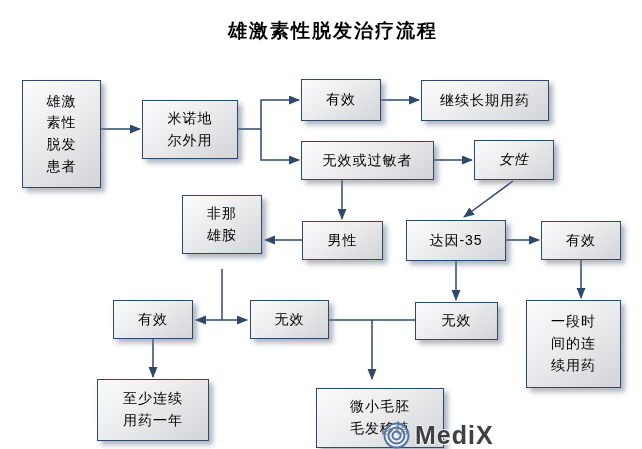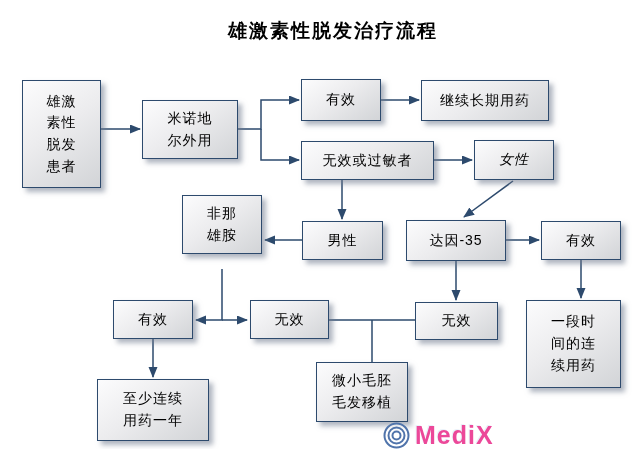--- a/index.html
+++ b/index.html
@@ -118,26 +118,26 @@
       <div class="flow-node" style="left: 406px; top: 220px; width: 100px; height: 41px;">达因-35</div>
       <div class="flow-node" style="left: 541px; top: 221px; width: 80px; height: 39px;">有效</div>
       <div class="flow-node" style="left: 113px; top: 300px; width: 80px; height: 39px;">有效</div>
       <div class="flow-node" style="left: 250px; top: 300px; width: 79px; height: 39px;">无效</div>
       <div class="flow-node" style="left: 415px; top: 302px; width: 83px; height: 38px;">无效</div>
       <div class="flow-node" style="left: 526px; top: 300px; width: 95px; height: 88px;">一段时
 间的连
 续用药</div>
       <div class="flow-node" style="left: 97px; top: 379px; width: 112px; height: 62px;">至少连续
 用药一年</div>
-      <div class="flow-node" style="left: 316px; top: 362px; width: 92px; height: 60px;">微小毛胚
+      <div class="flow-node" style="left: 316px; top: 388px; width: 128px; height: 60px;">微小毛胚
 毛发移植</div>
     </div>
 
   <div class="watermark">
     <svg width="27" height="27" viewBox="0 0 27 27">
       <circle cx="13.5" cy="13.5" r="12" fill="rgba(255,255,255,0.5)" stroke="#5074ab" stroke-width="2"></circle>
       <circle cx="13.5" cy="13.5" r="8" fill="none" stroke="#5074ab" stroke-width="2"></circle>
       <circle cx="13.5" cy="13.5" r="4" fill="none" stroke="#5074ab" stroke-width="2"></circle>
     </svg>
-    <span class="watermark-text" style="color: #ec4899;">MediX</span>
+    <span class="watermark-text" style="color: #404040;">MediX</span>
   </div>
 
 </div>
 
 </body></html>

